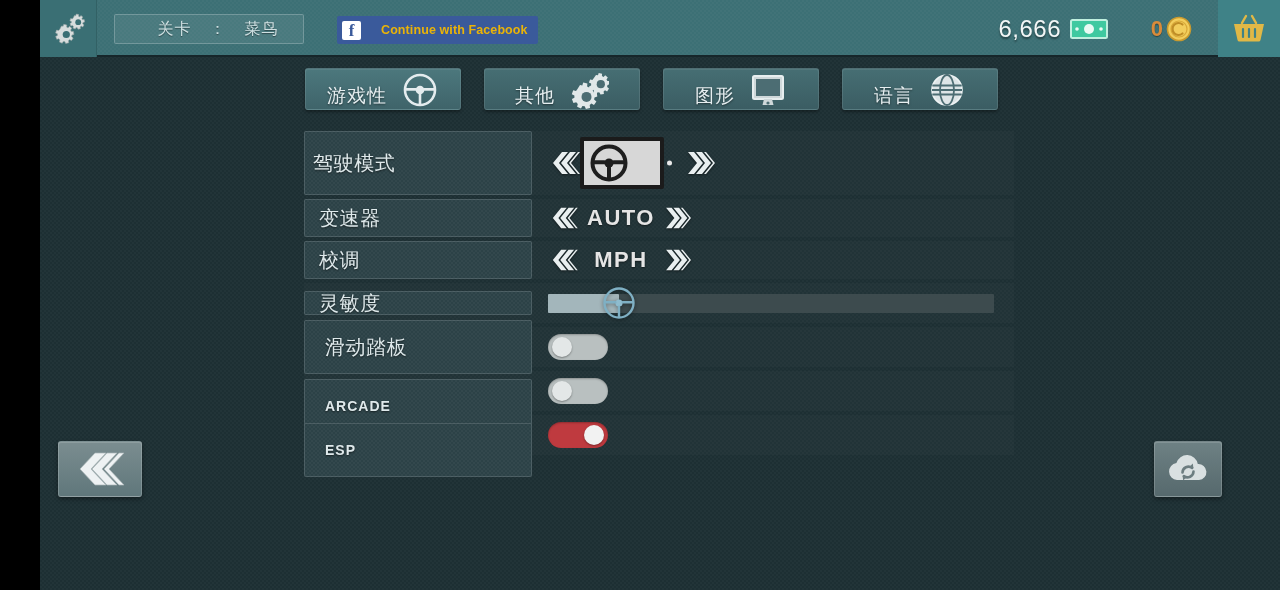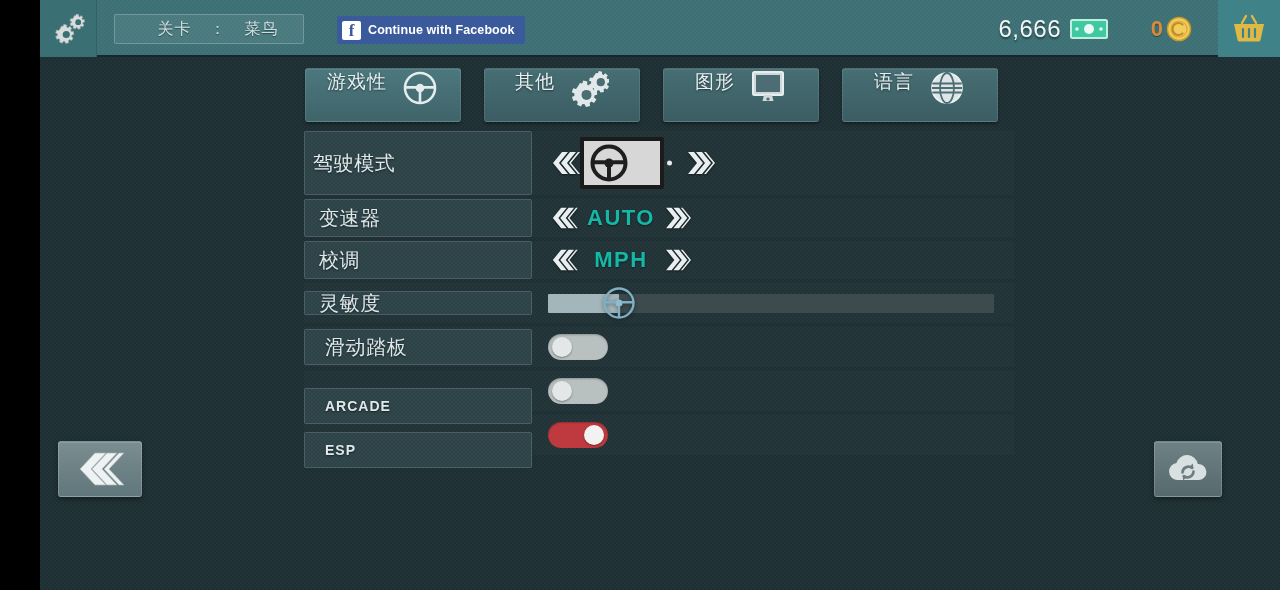--- a/index.html
+++ b/index.html
@@ -59,21 +59,21 @@
     position:absolute; left:297px; top:16px; height:28px;
     background:#3a5a9b; border-radius:2px;
     display:flex; align-items:center; padding:0 10px 0 5px; gap:7px;
     cursor:pointer;
   }
   .fb-glyph {
     width:19px; height:19px; background:#fff; border-radius:2px;
     color:#3a5a9b; font-weight:bold; font-size:17px; line-height:19px;
     text-align:center; font-family:"Liberation Serif",serif;
   }
-  .fb-label { color:#ffffff; font-size:12.5px; font-weight:bold; letter-spacing:.1px; }
+  .fb-label { color:#eab308; font-size:12.5px; font-weight:bold; letter-spacing:.1px;margin-left:13px; }
 
   .money-group {
     position:absolute; right:172px; top:0; height:57px;
     display:flex; align-items:center; gap:9px;
   }
   .money-value {
     color:#f2f6f6; font-size:24px; font-weight:normal; letter-spacing:.5px;
     text-shadow:0 2px 2px rgba(0,0,0,.45);
   }
   .coin-group {
@@ -86,25 +86,25 @@
   }
   .shop-button {
     position:absolute; right:0; top:0; width:62px; height:57px;
     background:#3f8287; display:flex; align-items:center; justify-content:center;
     cursor:pointer;
   }
 
   
   .tabs { position:absolute; left:305px; top:68px; display:flex; gap:23px; z-index:10; }
   .tab {
-    width:156px; height:54px; border-radius:3px;
+    width:156px; height:42px; border-radius:3px;
     background:linear-gradient(180deg,#466e73 0%,#3b5d63 100%);
     border:1px solid rgba(255,255,255,.10);
     box-shadow:0 2px 3px rgba(0,0,0,.35), inset 0 1px 0 rgba(255,255,255,.07);
-    display:flex; align-items:flex-start; justify-content:center; gap:14px;
+    display:flex; align-items:flex-end; justify-content:center; gap:14px;
     cursor:pointer;
   }
   .tab.active { background:linear-gradient(180deg,#4c787d 0%,#3f646a 100%); }
   .tab-label {
     color:#e6eef0; font-size:19px; letter-spacing:1px;
     text-shadow:0 1px 2px rgba(0,0,0,.5);
   }
 
   
   .rows { position:absolute; left:304px; top:131px; width:710px; z-index:10; }
@@ -130,27 +130,27 @@
   .row-label.latin { font-size:14px; font-weight:bold; letter-spacing:1px;margin-top:29px; }
   .row-control { position:relative; z-index:2; display:flex; align-items:center; padding-left:16px; }
 
   .row-driving { height:64px; }
   .row-driving .row-label { height:64px;padding-left:8px; }
   .row-tall { height:38px; }
   .row-tall .row-label { height:38px; }
   .row-slider { height:40px; }
   .row-slider .row-label { height:24px; }
   .row-toggle { height:40px; }
-  .row-toggle .row-label { height:36px;padding-left:20px; }
+  .row-toggle .row-label { height:54px;padding-left:20px; }
 
   
   .chev { cursor:pointer; display:block; filter:drop-shadow(0 1px 1px rgba(0,0,0,.5)); }
 
   .select-value {
-    color:#14b8a6; font-size:22px; font-weight:bold; letter-spacing:1.5px;
+    color:#e5e5e5; font-size:22px; font-weight:bold; letter-spacing:1.5px;
     text-align:center; text-shadow:0 1px 2px rgba(0,0,0,.5);
     min-width:86px;
   }
 
   
   .drive-preview {
     width:84px; height:52px; background:#d7d7d7;
     border:4px solid #1b1b1b; border-radius:2px;
     display:flex; align-items:center; padding-left:4px;
     position:relative;

